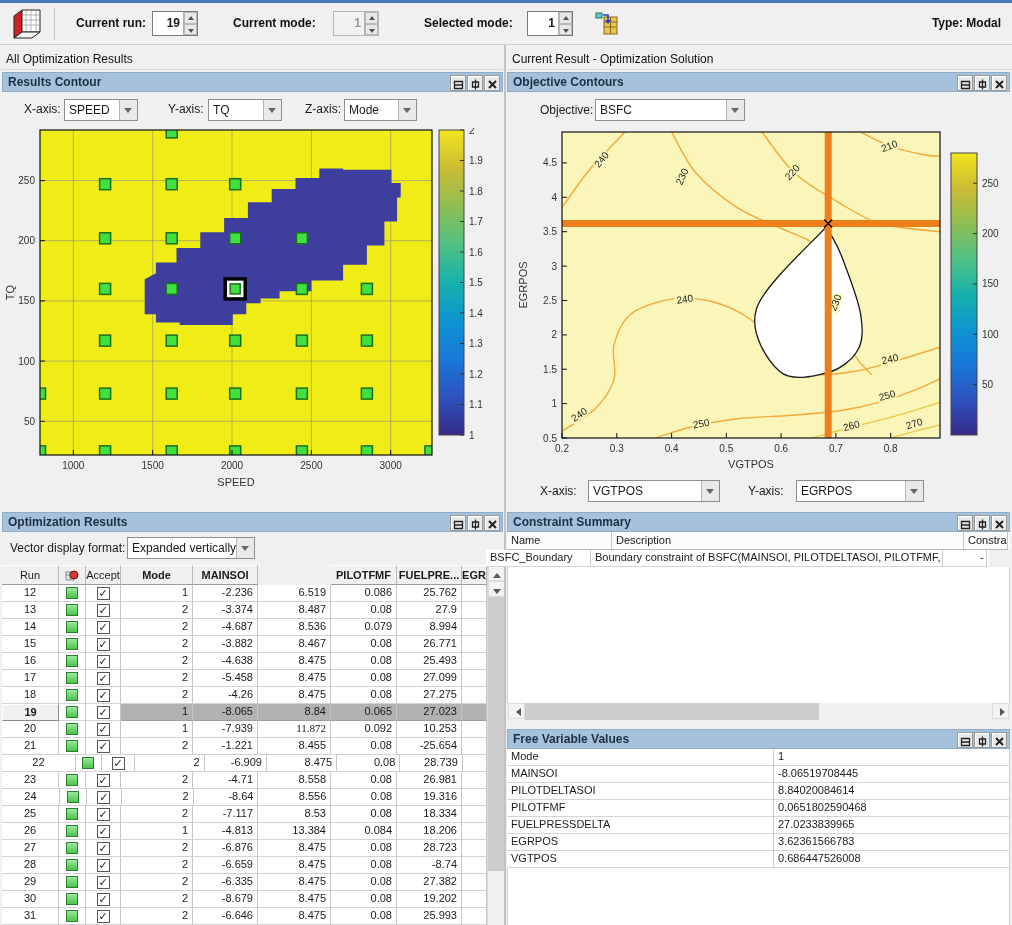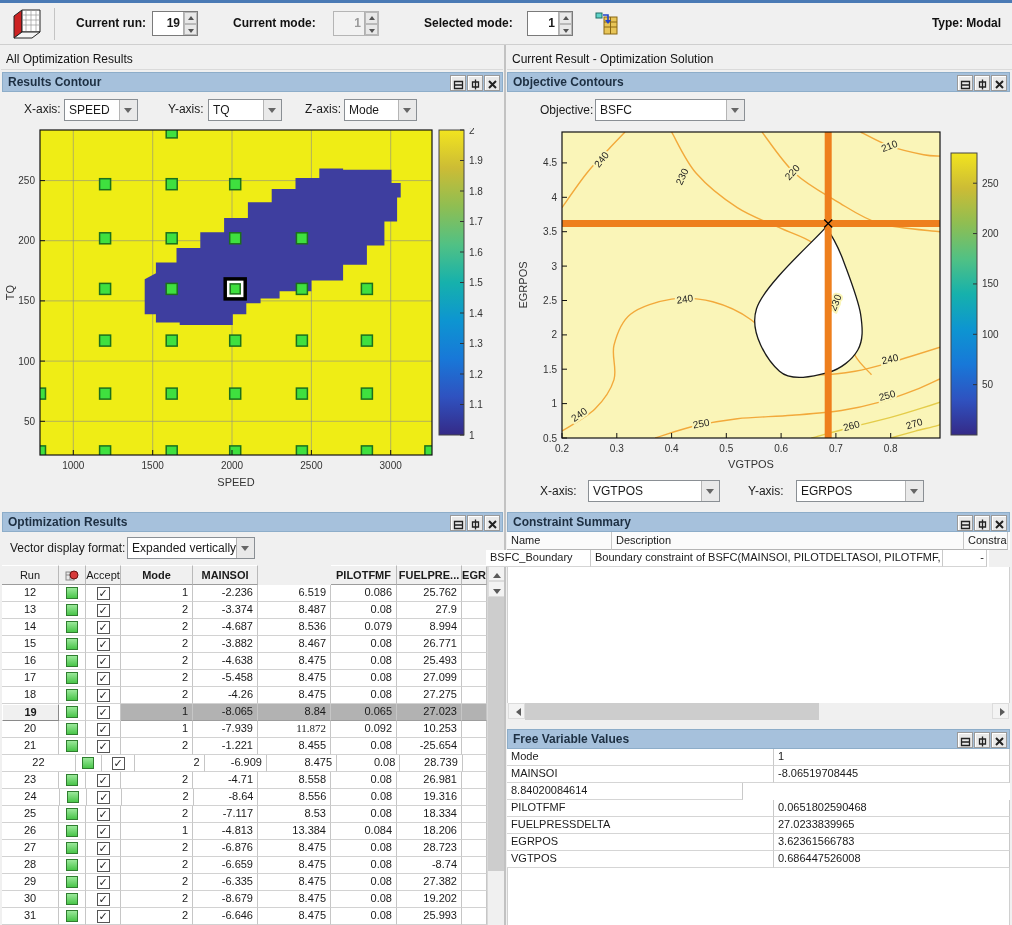--- a/index.html
+++ b/index.html
@@ -837,20 +837,21 @@
 <div id="fv-body" class="abs" style="left:507px;top:749px;width:503px">
     <div class="grid-r">
       <div class="grid-c" style="width: 267px;">Mode</div>
       <div class="grid-c" style="width: 236px;">1</div>
     </div>
     <div class="grid-r">
       <div class="grid-c" style="width: 267px;">MAINSOI</div>
       <div class="grid-c" style="width: 236px;">-8.06519708445</div>
     </div>
     <div class="grid-r">
+      <div class="grid-c" style="width: 267px;">PILOTDELTASOI</div>
       <div class="grid-c" style="width: 236px;">8.84020084614</div>
     </div>
     <div class="grid-r">
       <div class="grid-c" style="width: 267px;">PILOTFMF</div>
       <div class="grid-c" style="width: 236px;">0.0651802590468</div>
     </div>
     <div class="grid-r">
       <div class="grid-c" style="width: 267px;">FUELPRESSDELTA</div>
       <div class="grid-c" style="width: 236px;">27.0233839965</div>
     </div>

